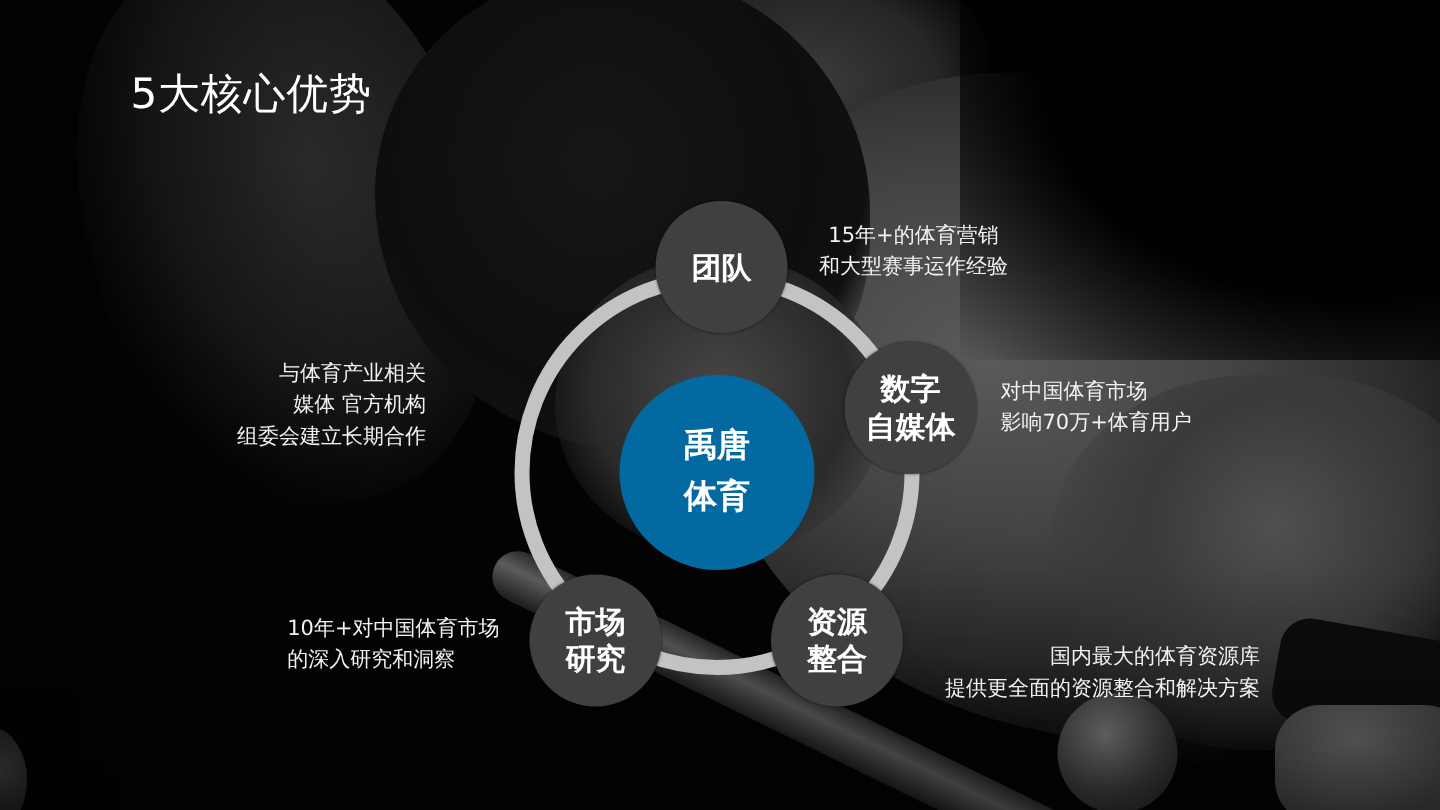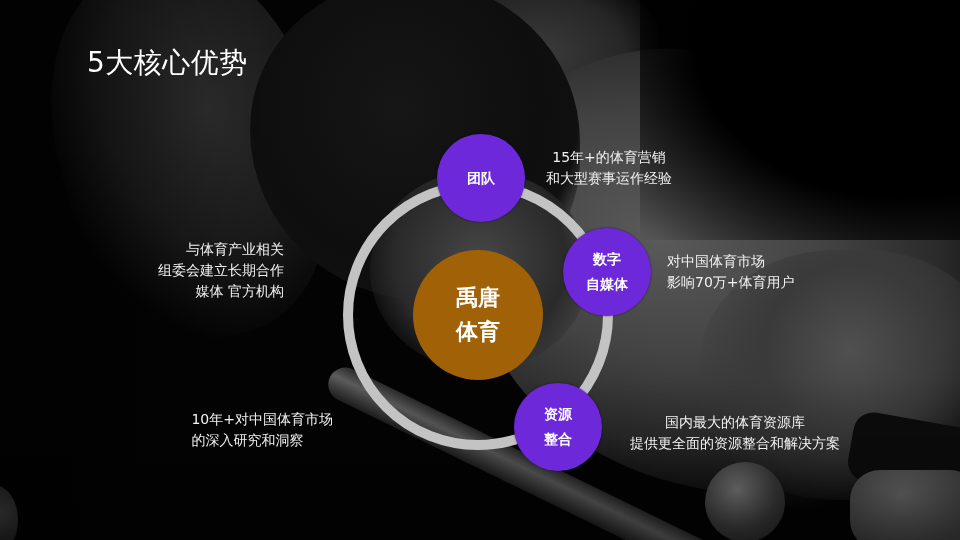--- a/index.html
+++ b/index.html
@@ -75,45 +75,45 @@
     line-height: 34px; white-space: nowrap;
   }
 
   
   .ring {
     position: absolute; left: 343px; top: 180px; width: 270px; height: 270px;
     border-radius: 50%; border: 10px solid #c3c3c3;
   }
   .hub {
     position: absolute; left: 413px; top: 250px; width: 130px; height: 130px;
-    border-radius: 50%; background: #a16207;
+    border-radius: 50%; background: #0369a1;
     display: flex; flex-direction: column; align-items: center; justify-content: center;
     font-size: 22px; font-weight: bold; line-height: 34px; color: #fff;
   }
   .node {
     position: absolute; width: 88px; height: 88px; border-radius: 50%;
-    background: #6d28d9;
+    background: #404040;
     display: flex; flex-direction: column; align-items: center; justify-content: center;
-    font-size: 14px; font-weight: bold; line-height: 25px; color: #fff;
+    font-size: 20px; font-weight: bold; line-height: 25px; color: #fff;
     box-shadow: 0 0 2px rgba(0,0,0,0.6);
   }
   .node-team      { left: 437px; top: 134px; }
   .node-partner   { left: 304px; top: 226px; }
   .node-media     { left: 563px; top: 228px; }
   .node-research  { left: 353px; top: 383px; }
   .node-resource  { left: 514px; top: 383px; }
 
   
   .desc {
     position: absolute; font-size: 14px; line-height: 21px; color: #f2f2f2;
     white-space: nowrap;
   }
   .desc-team     { left: 546px; top: 147px; text-align: center; }
   .desc-media    { left: 667px; top: 251px; text-align: left; }
-  .desc-resource { left: 630px; top: 412px; text-align: center; }
+  .desc-resource { left: 630px; top: 428px; text-align: right; }
   .desc-partner  { right: calc(960px - 284px); top: 239px; text-align: right; }
   .desc-research { right: calc(960px - 333px); top: 409px; text-align: left; }
   .desc span { display: block; }
 </style>
 </head>
 <body>
 
 <div id="slide">
 
   <div class="bg bg-left-arm"></div>
@@ -143,36 +143,40 @@
     <span>团队</span>
   </div>
   <div class="node node-media">
     <span>数字</span>
     <span>自媒体</span>
   </div>
   <div class="node node-resource">
     <span>资源</span>
     <span>整合</span>
   </div>
+  <div class="node node-research">
+    <span>市场</span>
+    <span>研究</span>
+  </div>
 
   <div class="desc desc-team">
     <span>15年+的体育营销</span>
     <span>和大型赛事运作经验</span>
   </div>
   <div class="desc desc-media">
     <span>对中国体育市场</span>
     <span>影响70万+体育用户</span>
   </div>
   <div class="desc desc-resource">
     <span>国内最大的体育资源库</span>
     <span>提供更全面的资源整合和解决方案</span>
   </div>
   <div class="desc desc-research">
     <span>10年+对中国体育市场</span>
     <span>的深入研究和洞察</span>
   </div>
   <div class="desc desc-partner">
     <span>与体育产业相关</span>
+    <span>媒体 官方机构</span>
     <span>组委会建立长期合作</span>
-    <span>媒体 官方机构</span>
   </div>
 
 </div>
 
 </body></html>

